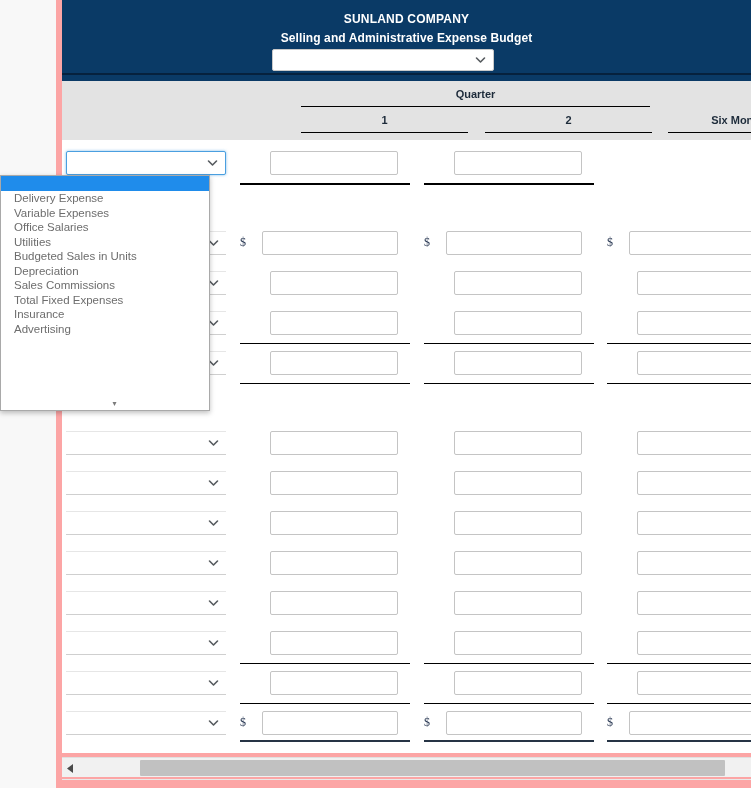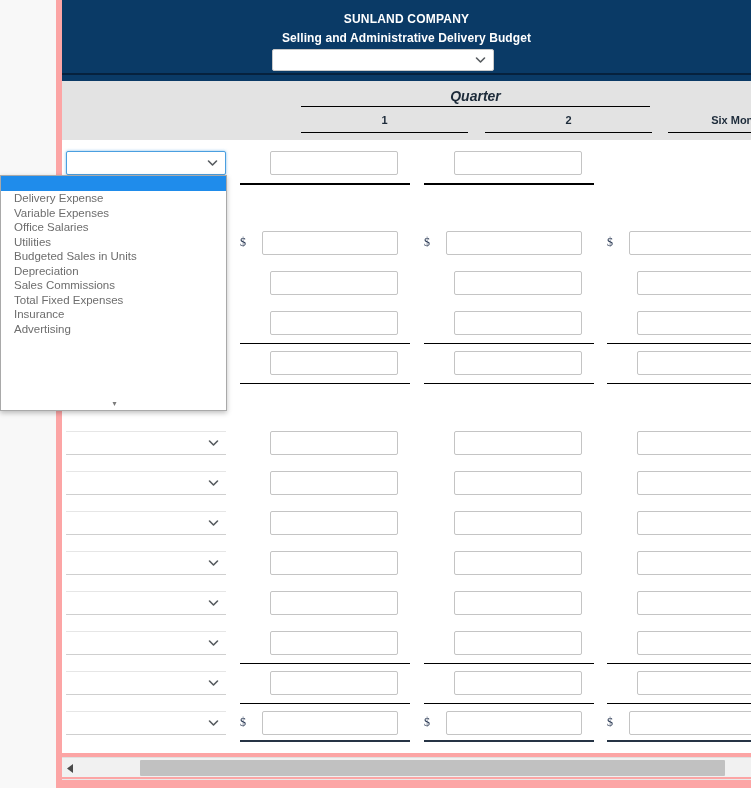--- a/index.html
+++ b/index.html
@@ -106,24 +106,23 @@
     position: absolute;
     left: 62px; top: 81px;
     width: 689px; height: 59px;
     background: #e3e3e3;
   }
   .hdr-quarter {
     position: absolute;
     left: 239px; top: 7px;
     width: 349px;
     text-align: center;
-    font-size: 14px;
+    font-size: 11px;
     font-weight: bold;
     color: #1d2b3a;
-    font-style: italic;
   }
   .hdr-quarter-rule {
     position: absolute;
     left: 239px; top: 25px;
     width: 349px; height: 1px;
     background: #000000;
   }
   .hdr-q1 {
     position: absolute;
     left: 239px; top: 33px;
@@ -213,21 +212,21 @@
   }
   .rowsel {
     position: absolute;
     height: 24px;
   }
 
   
   .dropdown {
     position: absolute;
     left: 0px; top: 175px;
-    width: 227px; height: 236px;
+    width: 210px; height: 236px;
     background: #ffffff;
     border: 1px solid #a9a9a9;
     box-shadow: 0 2px 5px rgba(0,0,0,.25);
     z-index: 50;
     overflow: hidden;
   }
   .dd-opt {
     height: 14.5px;
     line-height: 14.5px;
     font-size: 11.5px;
@@ -286,21 +285,21 @@
 </head>
 <body>
 
 <div id="page">
 
   <div class="gutter"></div>
   <div class="gutter-bottom"></div>
 
   <div class="title-block">
     <div class="company-name">SUNLAND COMPANY</div>
-    <div class="budget-name">Selling and Administrative Delivery Budget</div>
+    <div class="budget-name">Selling and Administrative Expense Budget</div>
   </div>
   <div class="header-select-wrap">
     <div class="sel">
       <span class="chev">
         <svg width="11" height="11" viewBox="0 0 11 11">
             <path d="M1.5 3.5 L5.5 7.5 L9.5 3.5" stroke="#555a5e" stroke-width="1.6" fill="none" stroke-linecap="round" stroke-linejoin="round"></path>
           </svg>
       </span>
     </div>
   </div>

